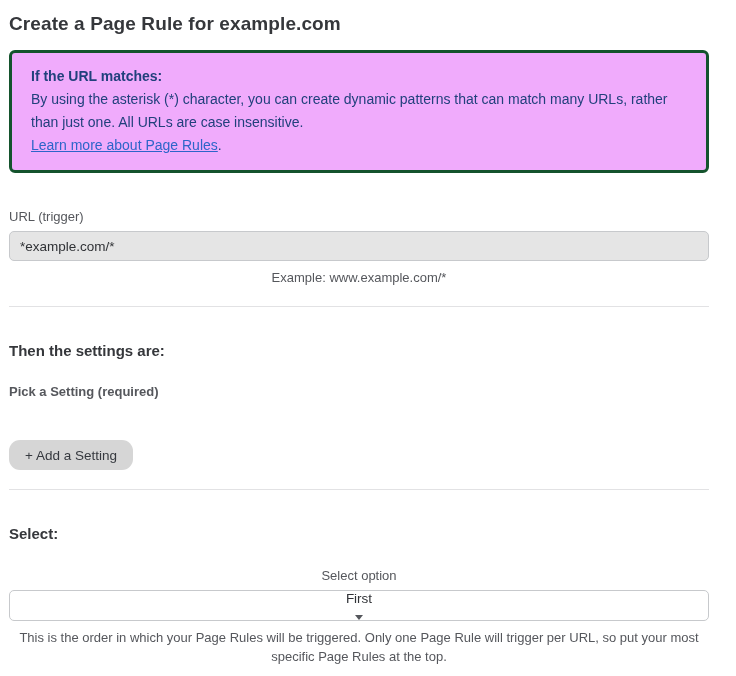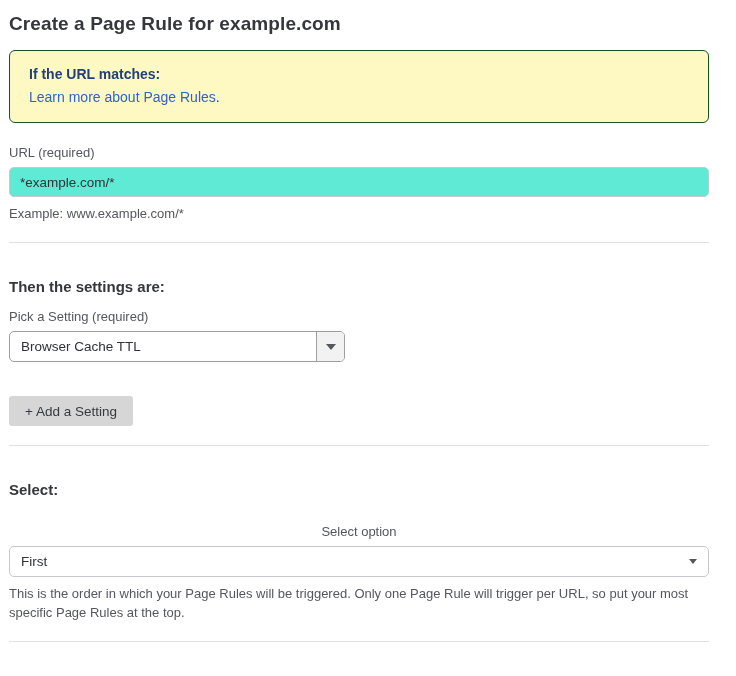--- a/index.html
+++ b/index.html
@@ -17,80 +17,83 @@
   .page-title {
     font-size: 19px;
     font-weight: 700;
     color: #35373b;
     margin: 3px 0 15px 0;
     letter-spacing: .1px;
   }
 
   
   .info-banner {
-    background: #fef9c3;
-    border: 1px solid #14532d;
+    background: #f0abfc;
+    border: 3px solid #14532d;
     border-radius: 6px;
     padding: 12px 19px 13px 19px;
     color: #21407c;
     font-size: 14px;
     line-height: 23px;
-    margin-bottom: 22px;
+    margin-bottom: 36px;
   }
   .info-banner .banner-heading { font-weight: 700; }
   .learn-link {
     color: #2d65c9;
+    text-decoration: underline;
     cursor: pointer;
   }
 
   
   .field-label {
     font-size: 13px;
     color: #55575c;
     margin-bottom: 7px;
   }
   .helper-text {
     font-size: 13px;
     color: #55575c;
     margin-top: 7px;
     line-height: 19px;
+    text-align: center;
   }
 
   
   .text-input {
     width: 100%;
     height: 30px;
     border: 1px solid #c7c9cc;
     border-radius: 5px;
     padding: 0 10px;
     font-family: "Liberation Sans", sans-serif;
     font-size: 13.5px;
     color: #303236;
-    background: #5eead4;
+    background: #e5e5e5;
     outline: none;
   }
 
   .divider {
     border: none;
     border-top: 1px solid #e2e2e4;
     margin: 19px 0 0 0;
   }
 
   .section-heading {
     font-size: 15px;
     font-weight: 700;
     color: #35373b;
     margin-top: 35px;
   }
 
   
   .settings-row {
     display: flex;
     gap: 36px;
-    margin-top: 14px;
+    margin-top: 25px;
+    font-weight: bold;
   }
   .setting-col-1 { width: 336px; }
   .setting-col-2 { width: 228px; }
 
   .select-box {
     height: 31px;
     border: 1px solid #9b9da1;
     border-radius: 5px;
     background: #fff;
     display: flex;
@@ -135,21 +138,21 @@
   }
   .combo-arrow-pad { padding: 0 10px 0 4px; display: flex; align-items: center; cursor: pointer; }
 
   
   .btn {
     display: inline-flex;
     align-items: center;
     justify-content: center;
     height: 30px;
     border: none;
-    border-radius: 3px;
+    border-radius: 11px;
     font-family: "Liberation Sans", sans-serif;
     font-size: 13.5px;
     cursor: pointer;
     padding: 0 16px;
   }
   .btn-gray { background: #d6d6d6; color: #36393f; }
 
   .add-setting-btn { margin-top: 34px; }
 
   
@@ -159,54 +162,50 @@
     border-radius: 5px;
     background: #fff;
     display: flex;
     align-items: center;
     justify-content: space-between;
     font-size: 13.5px;
     color: #303236;
     padding: 0 11px;
     cursor: pointer;
     margin-top: 7px;
+    flex-direction: column;
   }
   .mt26 { margin-top: 26px; text-align: center; }
 </style>
 </head>
 <body>
 
 <div class="container">
 
   <h1 class="page-title">Create a Page Rule for example.com</h1>
 
   <div class="info-banner">
     <div class="banner-heading">If the URL matches:</div>
+    <div>By using the asterisk (*) character, you can create dynamic patterns that can match many URLs, rather than just one. All URLs are case insensitive.</div>
     <div><a class="learn-link">Learn more about Page Rules</a><span>.</span></div>
   </div>
 
   <div>
-    <div class="field-label">URL (required)</div>
+    <div class="field-label">URL (trigger)</div>
     <input class="text-input" type="text" value="*example.com/*" style="">
     <div class="helper-text">Example: www.example.com/*</div>
   </div>
 
   <hr class="divider">
 
   <div class="section-heading">Then the settings are:</div>
 
   <div class="settings-row">
     <div class="setting-col-1">
       <div class="field-label">Pick a Setting (required)</div>
-      <div class="select-box">
-        <span class="select-value">Browser Cache TTL</span>
-        <span class="arrow-cell">
-            <span class="tri-down"></span>
-          </span>
-      </div>
     </div>
   </div>
 
   <button class="btn btn-gray add-setting-btn">+ Add a Setting</button>
 
   <hr class="divider">
 
   <div class="section-heading">Select:</div>
 
   <div class="field-label mt26">Select option</div>

